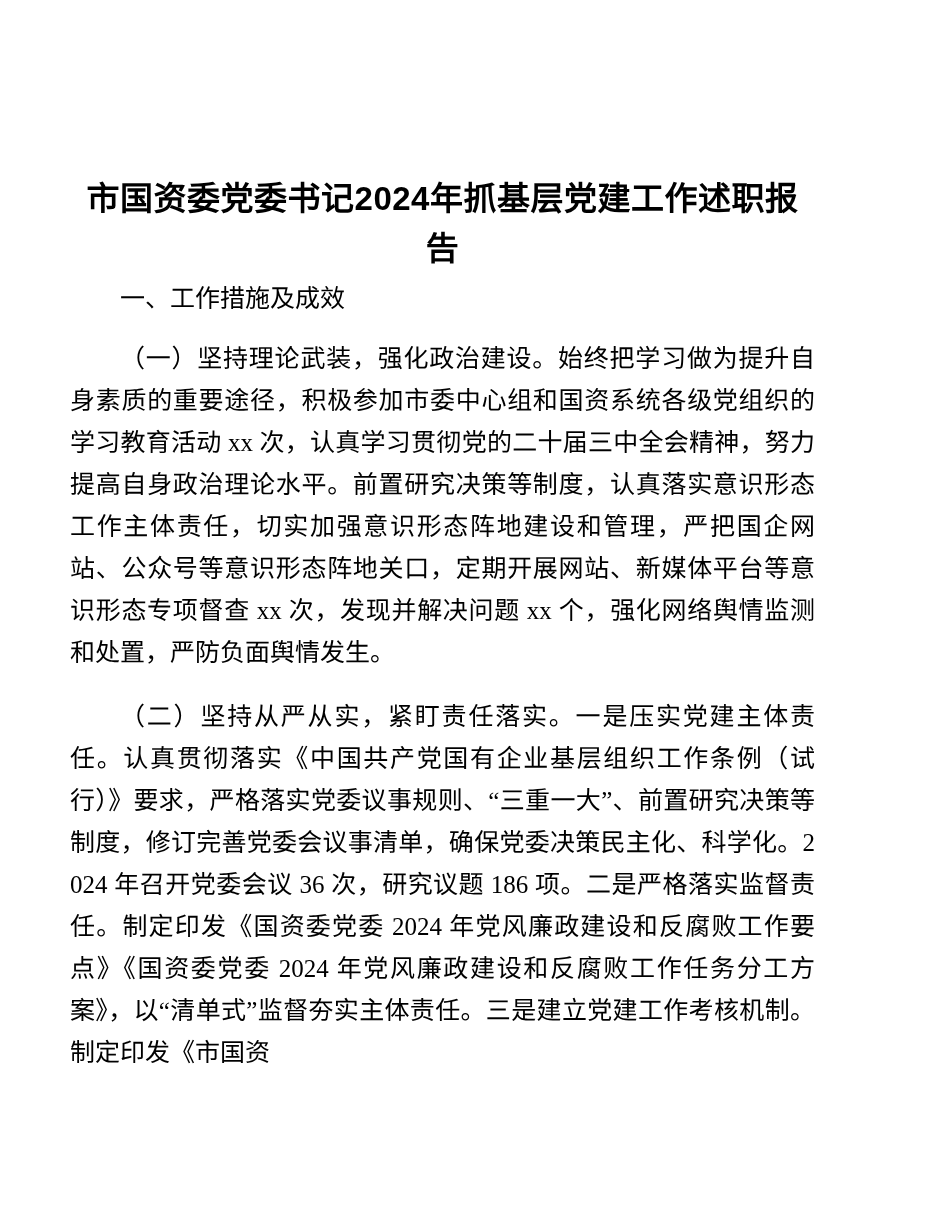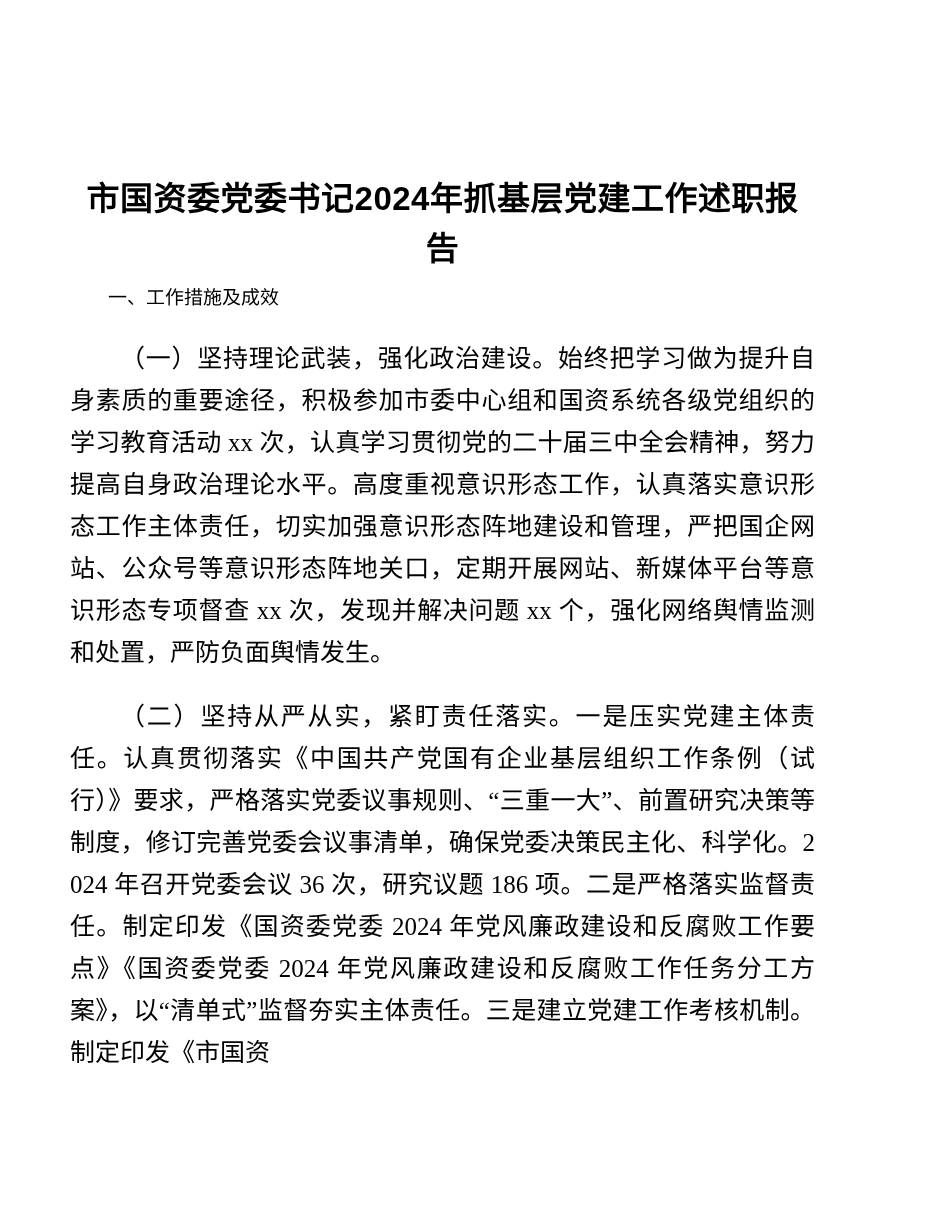--- a/index.html
+++ b/index.html
@@ -23,22 +23,22 @@
     font-family: "Liberation Sans", "DejaVu Sans", sans-serif;
     font-weight: bold;
     font-size: 33px;
     line-height: 50px;
     text-align: center;
     margin: 0;
     color: #000000;
     letter-spacing: 0.5px;
   }
   .section-heading {
-    font-family: Liberation Mono, monospace;
-    font-size: 19px;
+    font-family: Liberation Serif, serif;
+    font-size: 25px;
     line-height: 42px;
     font-weight: normal;
     margin: 4px 0 18px 0;
     text-indent: 2em;
     color: #000000;
   }
   .body-text p {
     font-family: "Liberation Serif", "DejaVu Serif", serif;
     font-size: 25px;
     line-height: 42px;
@@ -55,16 +55,16 @@
 </style>
 </head>
 <body>
 
 <div class="page">
   <h1 class="doc-title">市国资委党委书记2024年抓基层党建工作述职报告</h1>
 
   <h2 class="section-heading">一、工作措施及成效</h2>
 
   <div class="body-text">
-    <p>（一）坚持理论武装，强化政治建设。始终把学习做为提升自身素质的重要途径，积极参加市委中心组和国资系统各级党组织的学习教育活动 xx 次，认真学习贯彻党的二十届三中全会精神，努力提高自身政治理论水平。高度重视意识形态工作，认真落实意识形态工作主体责任，切实加强意识形态阵地建设和管理，严把国企网站、公众号等意识形态阵地关口，定期开展网站、新媒体平台等意识形态专项督查 xx 次，发现并解决问题 xx 个，强化网络舆情监测和处置，严防负面舆情发生。</p>
+    <p>（一）坚持理论武装，强化政治建设。始终把学习做为提升自身素质的重要途径，积极参加市委中心组和国资系统各级党组织的学习教育活动 xx 次，认真学习贯彻党的二十届三中全会精神，努力提高自身政治理论水平。前置研究决策等制度，认真落实意识形态工作主体责任，切实加强意识形态阵地建设和管理，严把国企网站、公众号等意识形态阵地关口，定期开展网站、新媒体平台等意识形态专项督查 xx 次，发现并解决问题 xx 个，强化网络舆情监测和处置，严防负面舆情发生。</p>
     <p>（二）坚持从严从实，紧盯责任落实。一是压实党建主体责任。认真贯彻落实《中国共产党国有企业基层组织工作条例（试行）》要求，严格落实党委议事规则、“三重一大”、前置研究决策等制度，修订完善党委会议事清单，确保党委决策民主化、科学化。2024 年召开党委会议 36 次，研究议题 186 项。二是严格落实监督责任。制定印发《国资委党委 2024 年党风廉政建设和反腐败工作要点》《国资委党委 2024 年党风廉政建设和反腐败工作任务分工方案》，以“清单式”监督夯实主体责任。三是建立党建工作考核机制。制定印发《市国资</p>
   </div>
 </div>
 
 </body></html>

